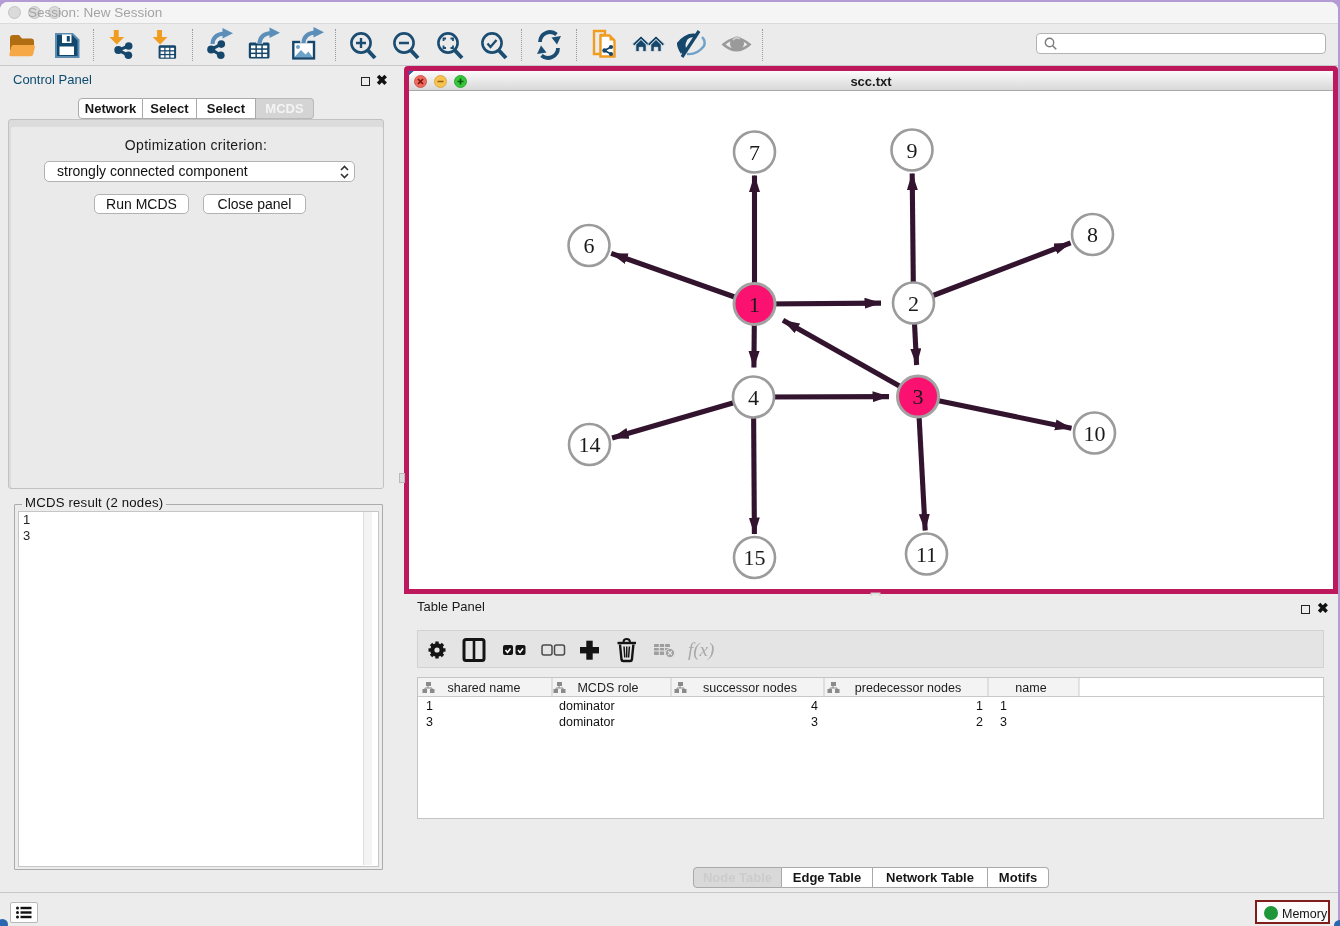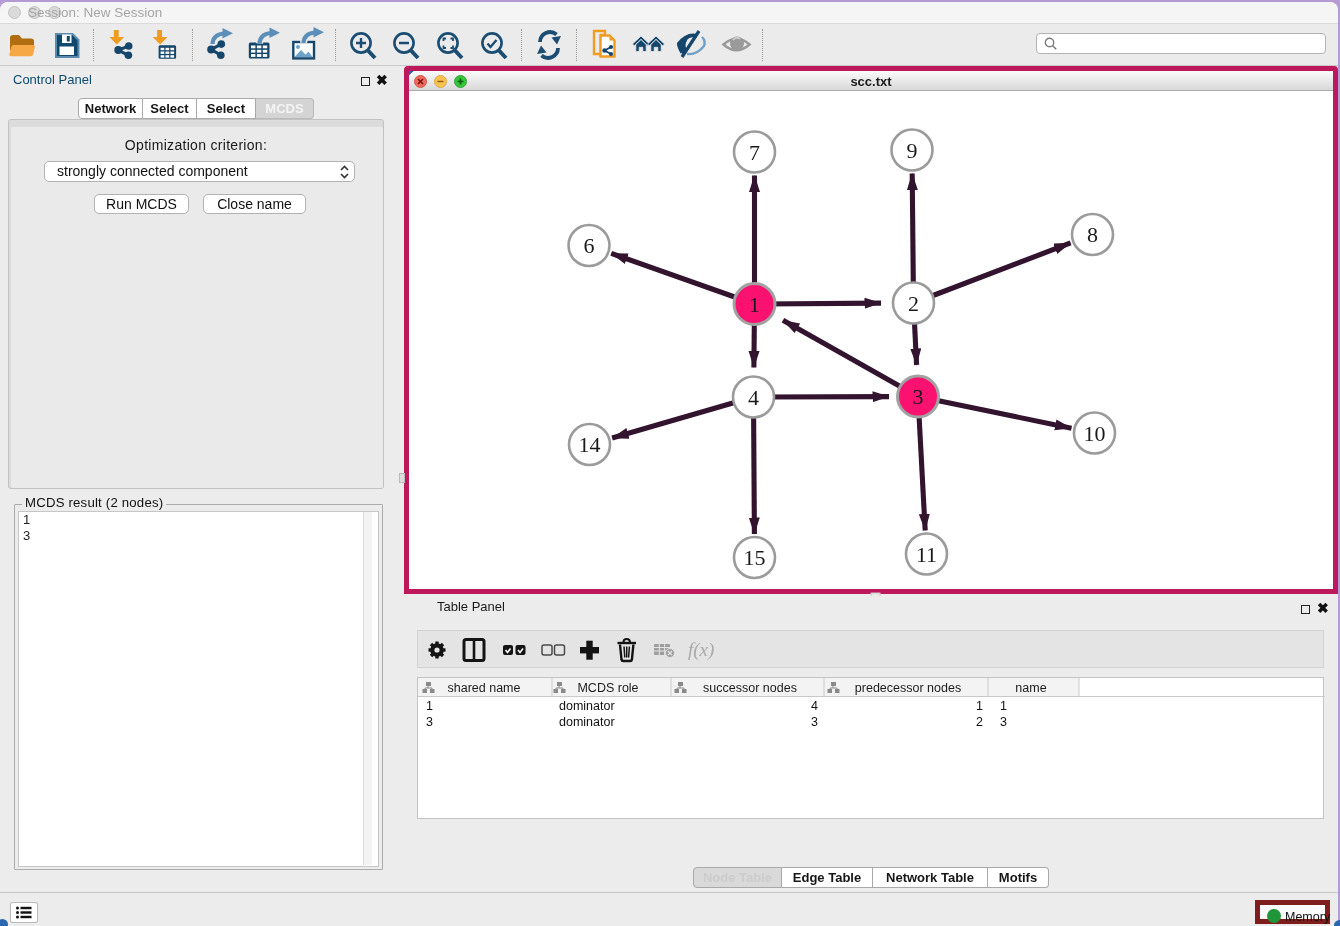--- a/index.html
+++ b/index.html
@@ -222,21 +222,21 @@
         <div id="cp-inner"></div>
       </div>
     <div style="position:absolute; left:0; top:70px; width:392px; text-align:center; font-size:14px; letter-spacing:0.3px; color:#1a1a1a;">Optimization criterion:</div>
     <div class="cbtn" style="left:44px; top:94px; width:311px; height:21px; text-align:left; line-height:19px; padding-left:12px;">strongly connected component
       <svg width="11" height="14" style="position:absolute; right:4px; top:3px;" viewBox="0 0 11 14">
           <path d="M2 5 L5.5 1.5 L9 5" fill="none" stroke="#333" stroke-width="1.6"></path>
           <path d="M2 9 L5.5 12.5 L9 9" fill="none" stroke="#333" stroke-width="1.6"></path>
         </svg>
     </div>
     <div class="cbtn" style="left:94px; top:127px; width:95px; height:20px; line-height:18px;">Run MCDS</div>
-    <div class="cbtn" style="left:203px; top:127px; width:103px; height:20px; line-height:18px;">Close name</div>
+    <div class="cbtn" style="left:203px; top:127px; width:103px; height:20px; line-height:18px;">Close panel</div>
     <div id="grp">
       <div id="grp-label">MCDS result (2 nodes)</div>
       <div id="grp-text">1<br>3</div>
       <div id="grp-sb"></div>
     </div>
   </div>
   <div id="nw">
     <div id="nw-tb">
         <svg width="8" height="8" style="position:absolute;left:0;top:0;" viewBox="0 0 8 8">
           <path d="M0 0 L5 0 L0 4.5 z" fill="#2e62ae"></path>
@@ -303,21 +303,21 @@
         <text x="500" y="64.5">9</text>
         <text x="682.5" y="347.5">10</text>
         <text x="514.5" y="468.5">11</text>
         <text x="177.5" y="359">14</text>
         <text x="342.5" y="472">15</text>
       </g>
       <rect x="459" y="500" width="9" height="5" fill="#e8e8e8" stroke="#c9c9c9" stroke-width="1"></rect>
     </svg>
   </div>
   <div id="tp">
-    <div style="position:absolute; left:25px; top:3px; font-size:13px; color:#1a1a1a;margin-left:20px;">Table Panel</div>
+    <div style="position:absolute; left:25px; top:3px; font-size:13px; color:#1a1a1a;">Table Panel</div>
     <div class="float-ic" style="left:909px; top:9px;"></div>
     <div class="close-ic" style="left:925px; top:4px;">✖</div>
     <div id="tp-toolbar">
       <svg width="300" height="38" style="position:absolute;left:0;top:0;" viewBox="0 0 300 38">
 
         <g fill="#141414">
           <circle cx="19" cy="19" r="6.8"></circle>
           <g stroke="#141414" stroke-width="3.4">
             <line x1="19" y1="10.5" x2="19" y2="27.5"></line>
             <line x1="10.5" y1="19" x2="27.5" y2="19"></line>
@@ -420,21 +420,21 @@
     <div style="position:absolute; left:10px; top:9px; width:28px; height:21px; background:#fdfdfd; border:1px solid #b9b9b9; border-radius:2px;">
       <svg width="16" height="13" style="position:absolute;left:5px;top:3px;" viewBox="0 0 16 13">
           <circle cx="1.5" cy="2" r="1.5" fill="#111"></circle>
           <circle cx="1.5" cy="6.5" r="1.5" fill="#111"></circle>
           <circle cx="1.5" cy="11" r="1.5" fill="#111"></circle>
           <rect x="4.5" y="0.8" width="11" height="2.4" fill="#111"></rect>
           <rect x="4.5" y="5.3" width="11" height="2.4" fill="#111"></rect>
           <rect x="4.5" y="9.8" width="11" height="2.4" fill="#111"></rect>
         </svg>
     </div>
-    <div style="position:absolute; left:1255px; top:7px; width:75px; height:24px; background:#fbfbfb; border:5px solid #7f1d1d;">
+    <div style="position:absolute; left:1255px; top:7px; width:75px; height:24px; background:#fbfbfb; border:2px solid #7f1d1d;">
       <svg width="14" height="14" style="position:absolute;left:7px;top:4px;">
           <circle cx="7" cy="7" r="7" fill="#1e9639"></circle>
         </svg>
       <span style="position:absolute; left:25px; top:5px; font-size:12.5px; color:#111;">Memory</span>
     </div>
   </div>
 </div>
 <div style="position:absolute; left:399px; top:473px; width:6px; height:10px; background:#dcdcdc; border:1px solid #b9b9b9;"></div>
 <div style="position:absolute; left:-3px; top:919px; width:11px; height:11px; border-radius:50%; background:#2b66b1;"></div>
 <div style="position:absolute; left:1334px; top:920px; width:11px; height:11px; border-radius:50%; background:#2b66b1;"></div>

